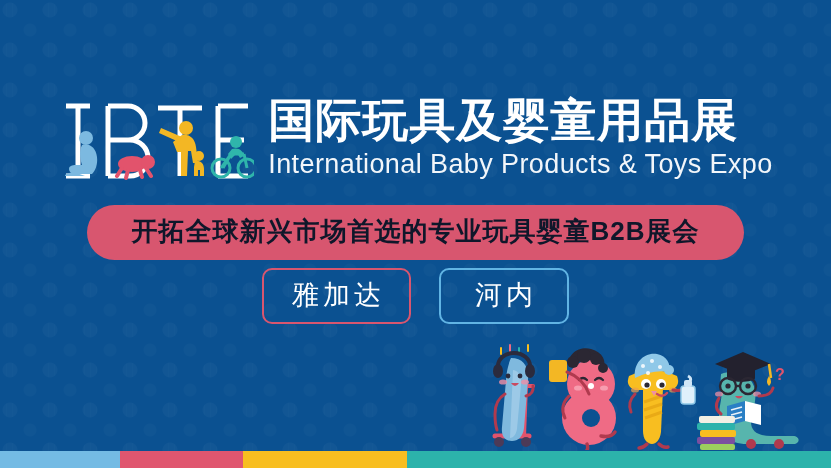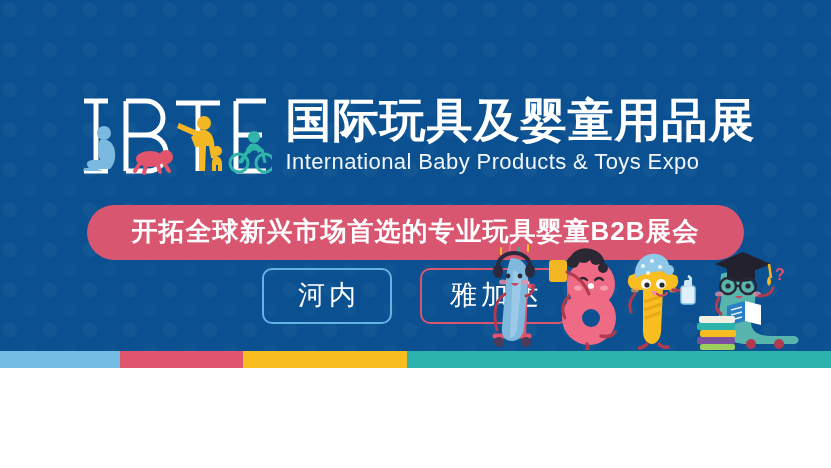--- a/index.html
+++ b/index.html
@@ -7,21 +7,21 @@
     padding: 0;
     background: #ffffff;
   }
   body {
     font-family: "Liberation Sans", "DejaVu Sans", sans-serif;
   }
 
   .poster {
     position: relative;
     width: 831px;
-    height: 368px;
+    height: 468px;
     overflow: hidden;
     background-color: #0b5191;
   }
 
   
   .watermark {
     position: absolute;
     inset: 0;
     opacity: 0.55;
     background-image:
@@ -71,39 +71,39 @@
   .logo-cn {
     color: #ffffff;
     font-size: 46px;
     font-weight: bold;
     letter-spacing: 1px;
     line-height: 1.05;
     white-space: nowrap;
   }
   .logo-en {
     color: #f2f6fa;
-    font-size: 22px;
+    font-size: 27px;
     font-weight: normal;
     letter-spacing: 0.4px;
     margin-top: 5px;
     white-space: nowrap;
   }
 
   
   .slogan-wrap {
     position: absolute;
     left: 0;
     right: 0;
     top: 205px;
     display: flex;
     justify-content: center;
   }
   .slogan {
     background: #d8566f;
-    color: #ffffff;
+    color: #0f172a;
     font-size: 26px;
     font-weight: bold;
     letter-spacing: 1px;
     padding: 9px 44px 11px 44px;
     border-radius: 28px;
     white-space: nowrap;
   }
 
   
   .cities {
@@ -208,22 +208,22 @@
       <div class="logo-cn">国际玩具及婴童用品展</div>
       <div class="logo-en">International Baby Products &amp; Toys Expo</div>
     </div>
   </div>
 
   <div class="slogan-wrap">
     <div class="slogan">开拓全球新兴市场首选的专业玩具婴童B2B展会</div>
   </div>
 
   <div class="cities">
+    <div class="city-btn" style="border-color:#d8566f">雅加达</div>
     <div class="city-btn" style="border-color:#61b4e4">河内</div>
-    <div class="city-btn" style="border-color:#d8566f">雅加达</div>
   </div>
 
   <div class="mascots">
     <svg width="330" height="110" viewBox="0 0 330 110" xmlns="http://www.w3.org/2000/svg">
 
       <g>
 
         <g fill="none" stroke-width="2" stroke-linecap="round">
           <path d="M18 8 l0 6" stroke="#f8be20"></path>
           <path d="M27 5 l0 6" stroke="#ef6b85"></path>

